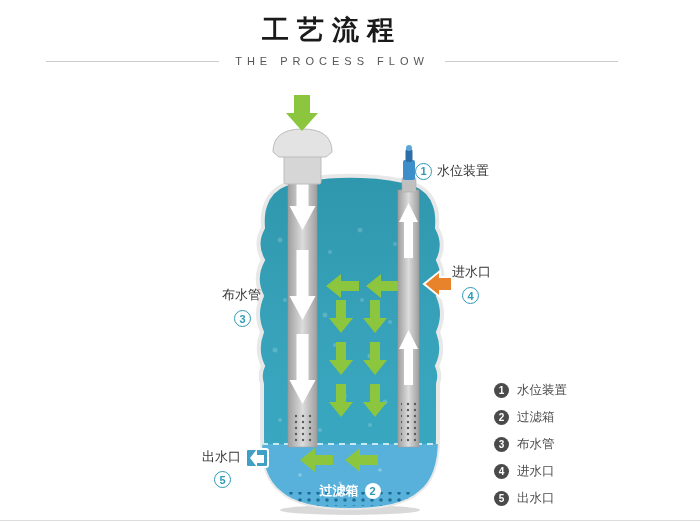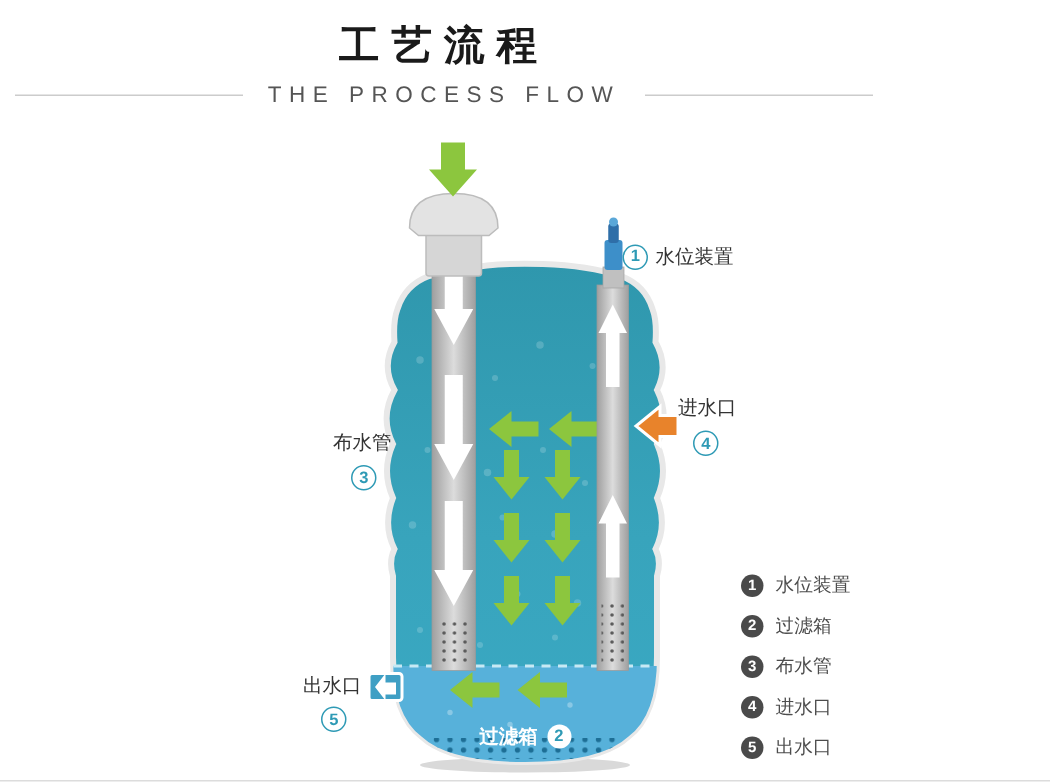--- a/index.html
+++ b/index.html
@@ -1,24 +1,24 @@
 <!DOCTYPE html>
 <html><head>
 <meta charset="utf-8">
 <style>
   html,body{margin:0;padding:0;background:#fff;}
   body{font-family:"Liberation Sans","DejaVu Sans",sans-serif;}
   .stage{position:relative;width:700px;height:522px;background:#fff;overflow:hidden;}
 
   
-  .hdr{position:absolute;top:12px;left:0;width:592px;text-align:center;}
+  .hdr{position:absolute;top:12px;left:0;width:592px;text-align:center;padding-left:36px;}
   .title{font-size:27px;font-weight:700;letter-spacing:8px;color:#1a1a1a;margin:0 0 7px 0;}
   .subrow{display:flex;align-items:center;padding:0 10px;}
   .subline{flex:1;height:1px;background:#cccccc;}
-  .subtitle{font-size:15px;letter-spacing:5px;color:#555;padding:0 16px;white-space:nowrap;text-align:center;}
+  .subtitle{font-size:11px;letter-spacing:5px;color:#555;padding:0 16px;white-space:nowrap;text-align:center;}
 
   
   .callout{position:absolute;display:flex;align-items:center;gap:5px;font-size:13px;color:#333;}
   .numc{display:inline-flex;align-items:center;justify-content:center;width:17px;height:17px;
         border:1.5px solid #2e9ab5;border-radius:50%;color:#2e9ab5;font-size:11px;font-weight:700;
         background:#fff;box-sizing:border-box;}
   .numc.abs{position:absolute;}
   .lbl{position:absolute;font-size:13px;color:#333;}
 
   

